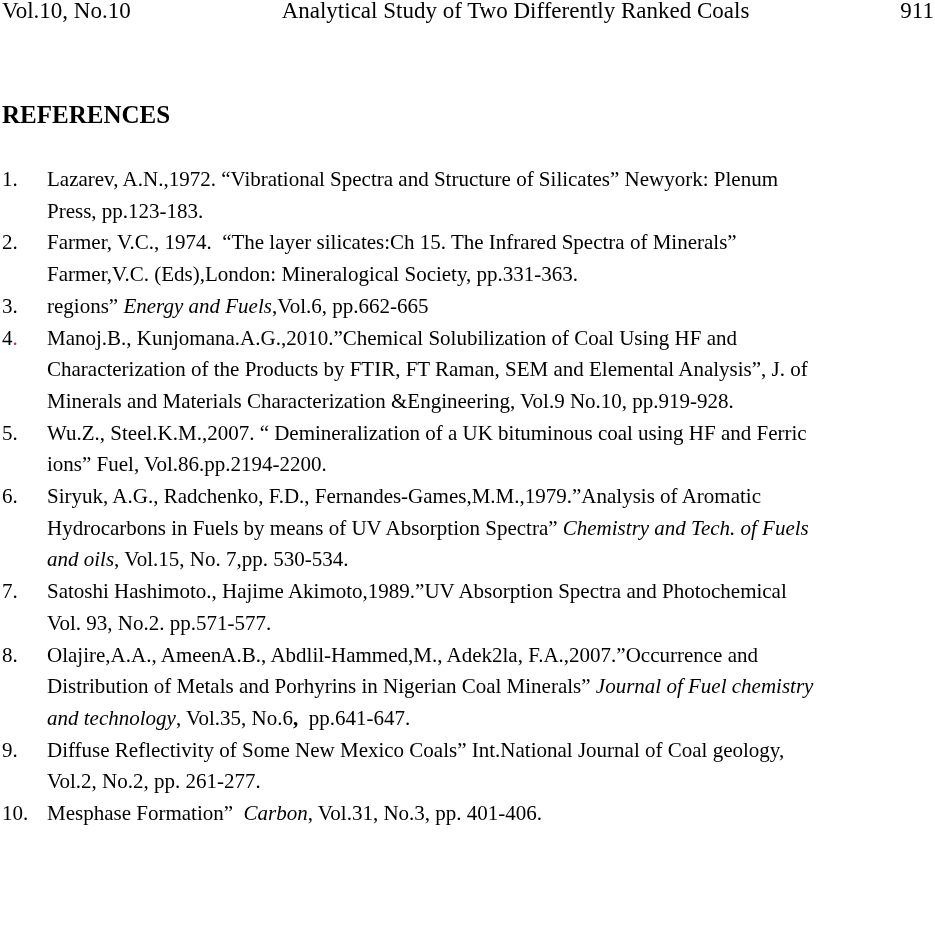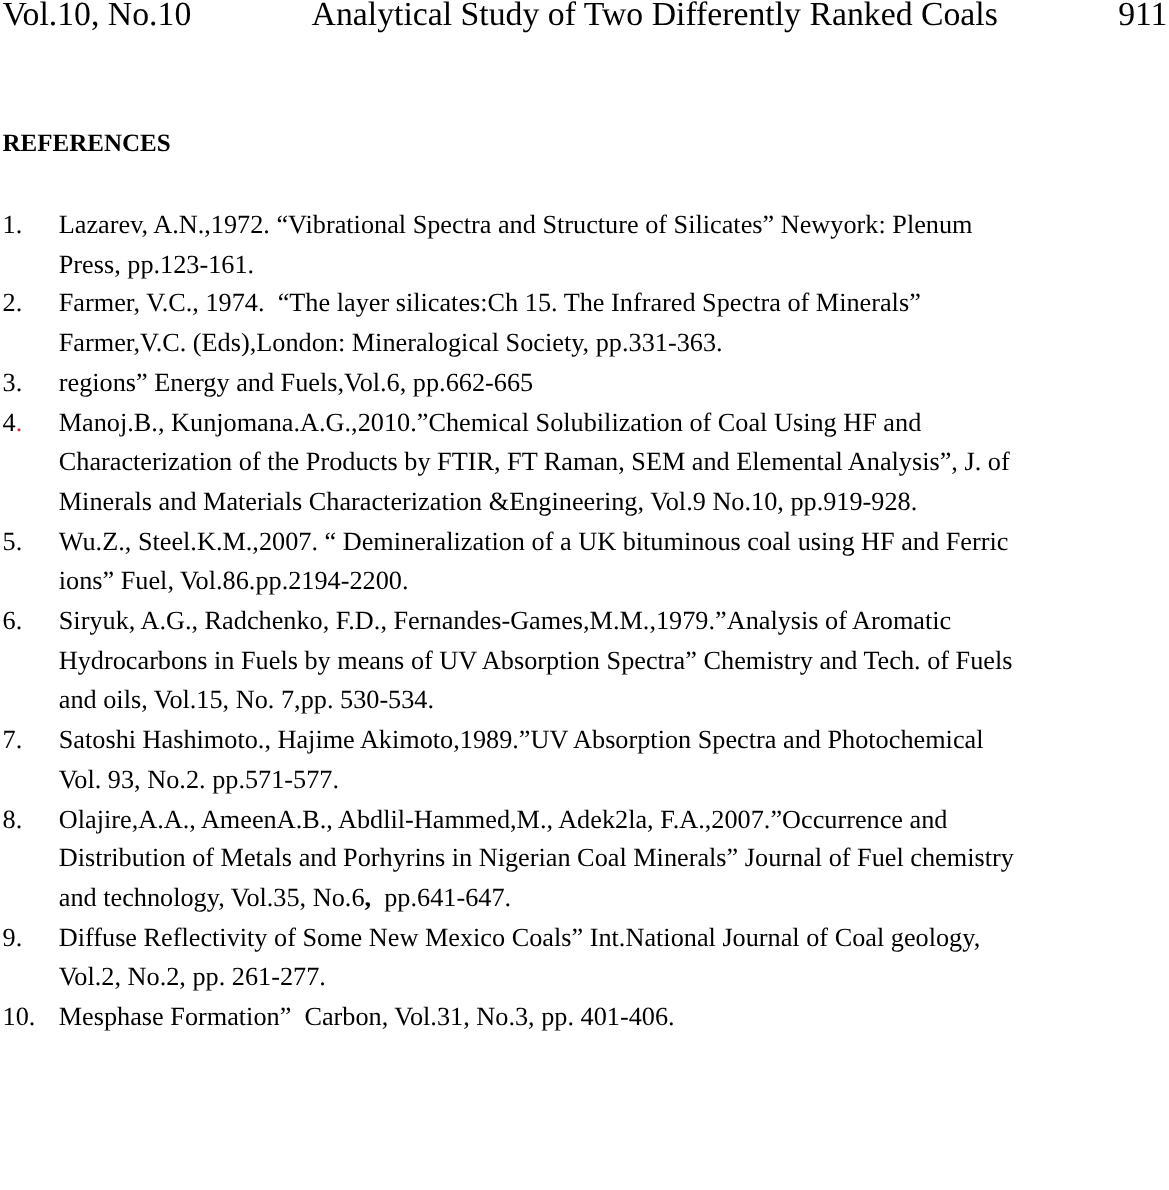--- a/index.html
+++ b/index.html
@@ -15,30 +15,30 @@
     box-sizing: border-box;
     padding: 0 1px 0 2px;
     font-family: "Liberation Serif", serif;
     color: #000000;
     -webkit-font-smoothing: antialiased;
   }
   .page-header {
     display: flex;
     justify-content: flex-end;
     align-items: flex-start;
-    font-size: 27px;
+    font-size: 23px;
     line-height: 22px;
     padding-top: 0;
   }
   .page-header .hdr-left  { flex: 0 0 auto; text-align: left; }
   .page-header .hdr-mid   { flex: 1 1 auto; text-align: center; }
   .page-header .hdr-right { flex: 0 0 auto; text-align: right; }
   .section-heading {
     margin: 81px 0 0 0;
-    font-size: 20px;
+    font-size: 25px;
     font-weight: bold;
     line-height: 24px;
     letter-spacing: 0px;
   }
   .references-list {
     margin-top: 37px;
   }
   .ref-row {
     display: flex;
     align-items: flex-start;
@@ -51,40 +51,40 @@
   }
   .ref-body {
     flex: 1 1 auto;
     min-width: 0;
   }
   .ref-line {
     font-size: 21px;
     line-height: 31.7px;
     white-space: pre;
   }
-  .it { }
+  .it { font-style: italic; }
   .bd { font-weight: bold; }
 </style>
 </head>
 <body>
 
 <div class="page-header">
   <span class="hdr-left">Vol.10, No.10</span>
   <span class="hdr-mid">Analytical Study of Two Differently Ranked Coals</span>
   <span class="hdr-right">911</span>
 </div>
 
 <h2 class="section-heading">REFERENCES</h2>
 
 <div class="references-list">
     <div class="ref-row">
       <div class="ref-num"><span>1.</span></div>
       <div class="ref-body">
         <div class="ref-line"><span>Lazarev, A.N.,1972. “Vibrational Spectra and Structure of Silicates” Newyork: Plenum</span></div>
-        <div class="ref-line"><span>Press, pp.123-161.</span></div>
+        <div class="ref-line"><span>Press, pp.123-183.</span></div>
       </div>
     </div>
     <div class="ref-row">
       <div class="ref-num"><span>2.</span></div>
       <div class="ref-body">
         <div class="ref-line"><span>Farmer, V.C., 1974.  “The layer silicates:Ch 15. The Infrared Spectra of Minerals”</span></div>
         <div class="ref-line"><span>Farmer,V.C. (Eds),London: Mineralogical Society, pp.331-363.</span></div>
       </div>
     </div>
     <div class="ref-row">

